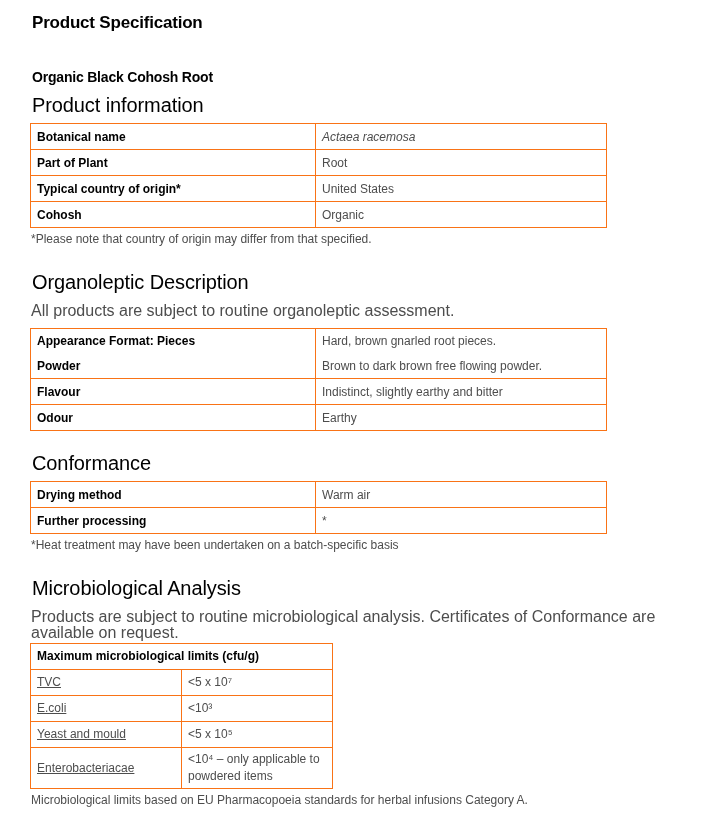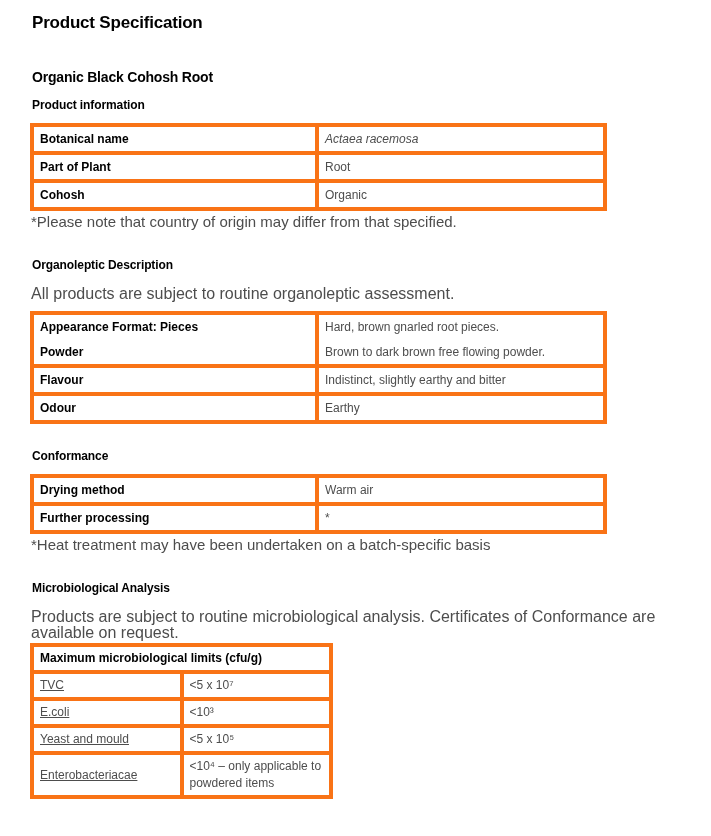--- a/index.html
+++ b/index.html
@@ -29,52 +29,52 @@
   }
   h2.product-heading {
     font-size: 14px;
     font-weight: 700;
     color: #000000;
     margin: 30px 0 0 2px;
     line-height: 23px;
     letter-spacing: -0.2px;
   }
   h3.section-heading {
-    font-size: 12px;
-    font-weight: 700;
+    font-size: 20px;
+    font-weight: 400;
     color: #000000;
     margin: 0 0 0 2px;
     line-height: 18px;
     letter-spacing: -0.1px;
   }
   h3.mt-first   { margin-top: 7px; }
   h3.mt-section { margin-top: 26px; }
   h3.mt-processing { margin-top: 23px; }
   p.intro-text {
     font-size: 16px;
     line-height: 16px;
     margin: 12px 0 0 1px;
     color: #4d4d4d;
   }
   p.intro-narrow { max-width: 640px; }
   p.footnote {
-    font-size: 15px;
+    font-size: 12px;
     line-height: 16px;
     margin: 3px 0 0 1px;
     color: #4d4d4d;
   }
   table.spec-table {
     border-collapse: collapse;
     table-layout: fixed;
     width: 577px;
     margin-top: 9px;
     font-size: 12px;
   }
   table.spec-table td {
-    border: 4px solid #f97316;
+    border: 1px solid #f97316;
     padding: 3px 6px;
     height: 26px;
     vertical-align: middle;
     line-height: 18px;
   }
   td.label-cell {
     font-weight: 700;
     color: #000000;
   }
   td.value-cell {
@@ -111,20 +111,24 @@
 
   <table class="spec-table mt-table-lg">
     <tbody>
       <tr>
         <td class="label-cell col-label">Botanical name</td>
         <td class="value-cell italic">Actaea racemosa</td>
       </tr>
       <tr>
         <td class="label-cell col-label">Part of Plant</td>
         <td class="value-cell">Root</td>
+      </tr>
+      <tr>
+        <td class="label-cell col-label">Typical country of origin*</td>
+        <td class="value-cell">United States</td>
       </tr>
       <tr>
         <td class="label-cell col-label">Cohosh</td>
         <td class="value-cell">Organic</td>
       </tr>
     </tbody>
   </table>
 
   <p class="footnote">*Please note that country of origin may differ from that specified.</p>
 
@@ -193,14 +197,15 @@
         <td class="value-cell col-label">Yeast and mould</td>
         <td class="value-cell">&lt;5 x 10⁵</td>
       </tr>
       <tr>
         <td class="value-cell col-label">Enterobacteriacae</td>
         <td class="value-cell">&lt;10⁴ – only applicable to powdered items</td>
       </tr>
     </tbody>
   </table>
 
+  <p class="footnote">Microbiological limits based on EU Pharmacopoeia standards for herbal infusions Category A.</p>
 
 </div>
 
 </body></html>

